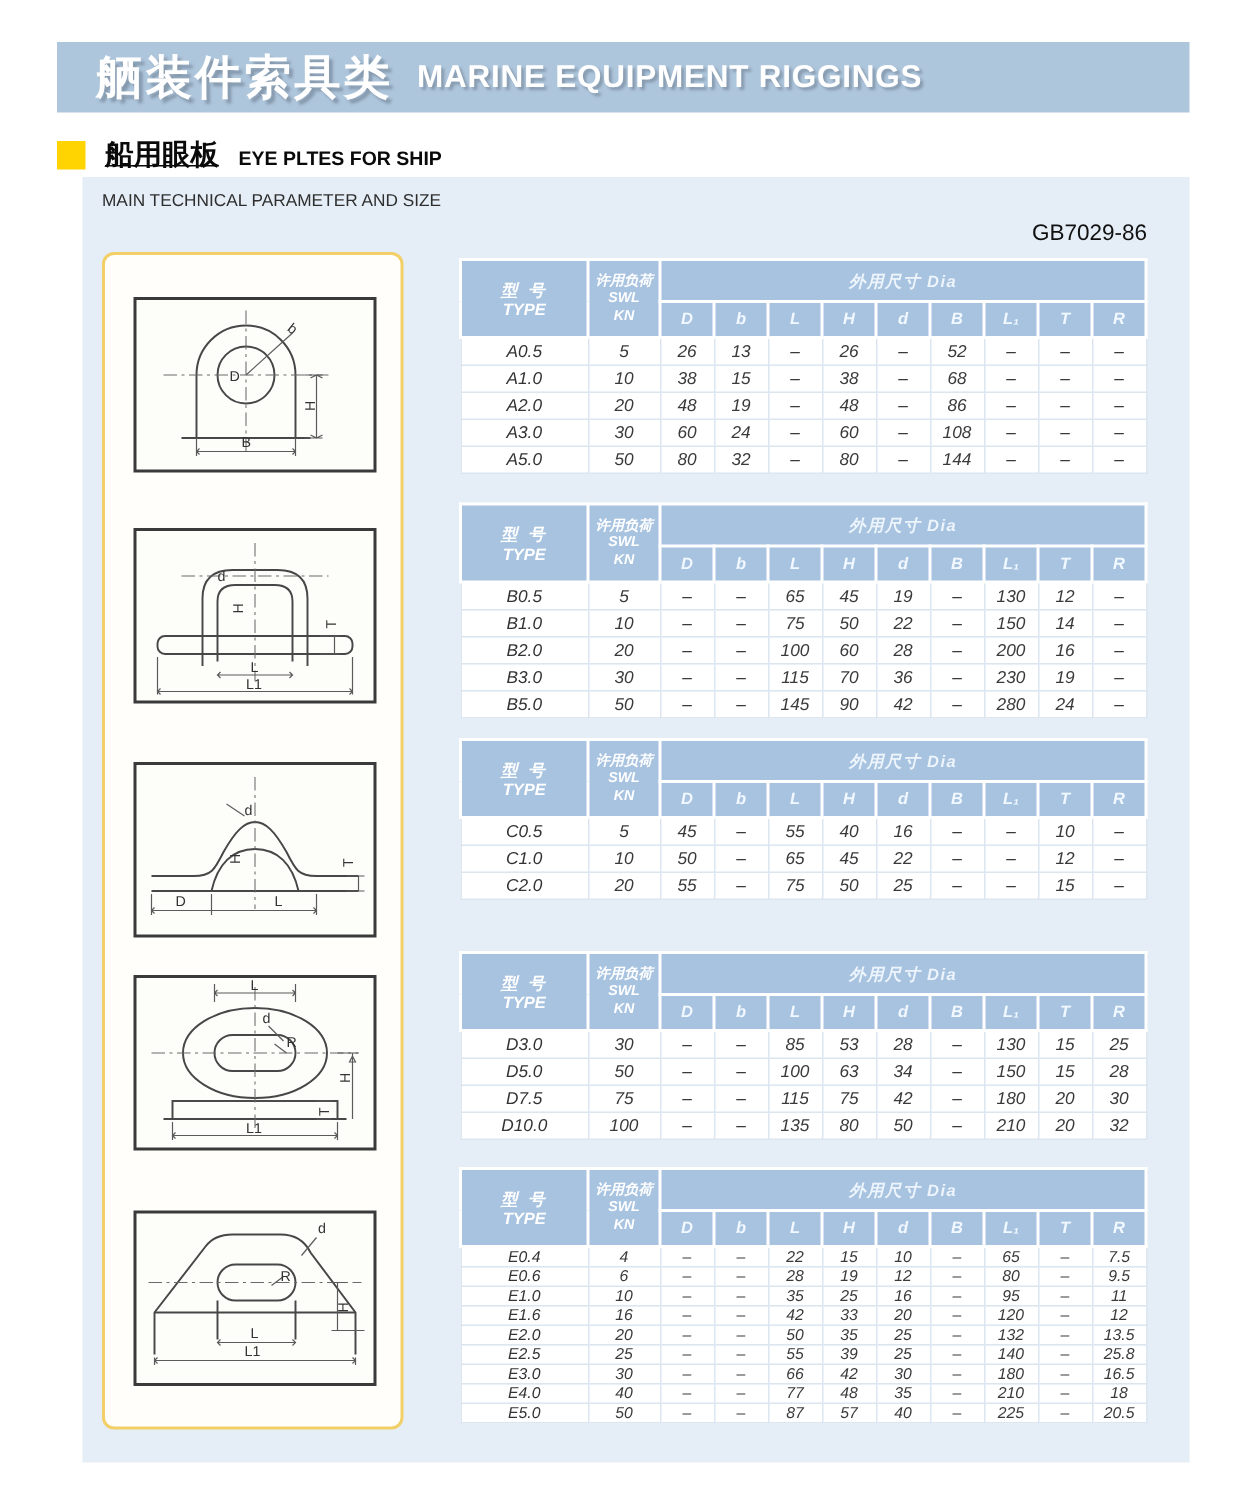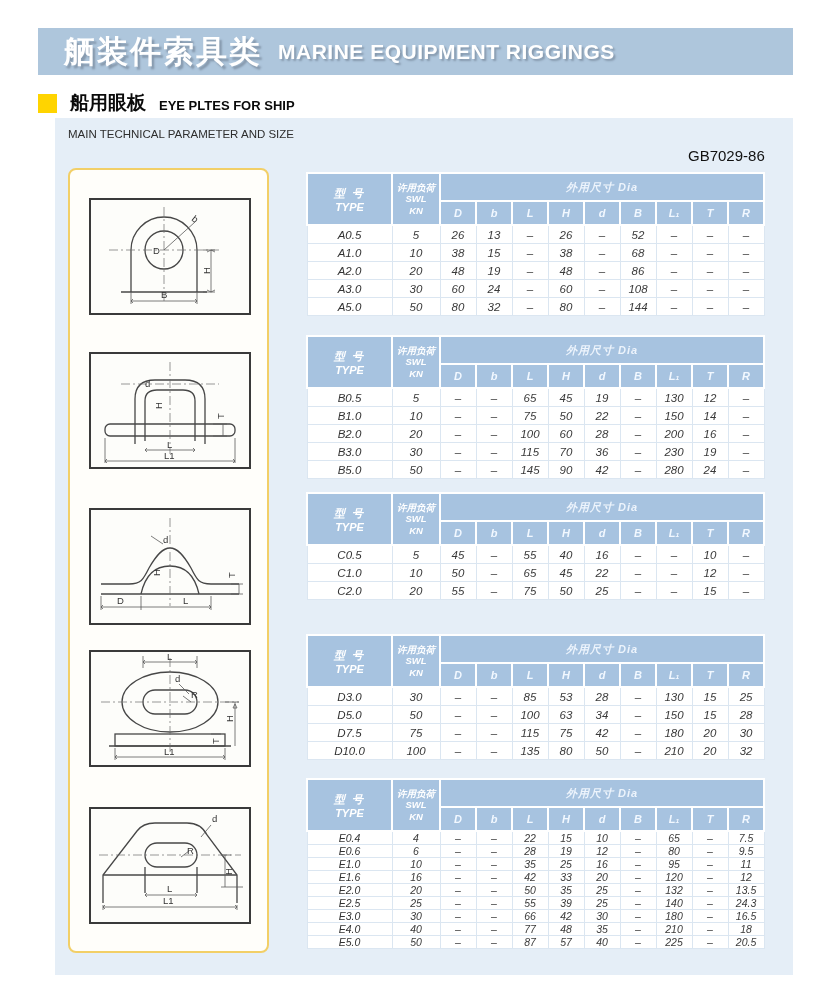--- a/index.html
+++ b/index.html
@@ -10,21 +10,21 @@
   .banner{position:absolute;left:38px;top:28px;width:755px;height:47px;background:#aec6dc;
           display:flex;align-items:center;padding-left:26px;box-sizing:border-box;gap:16px;}
   .banner .zh{font-size:31px;font-weight:bold;color:#ffffff;letter-spacing:2px;
               text-shadow:2.5px 2.5px 2px #8699ad;}
   .banner .en{font-size:21px;font-weight:bold;color:#ffffff;letter-spacing:0.5px;
               text-shadow:2px 2px 2px #8699ad;}
 
   
   .section-row{position:absolute;left:38px;top:90px;display:flex;align-items:center;gap:13px;}
   .bullet{width:19px;height:19px;background:#ffd400;}
-  .section-row .zh{font-size:19px;font-weight:bold;color:#0a0a0a;}
+  .section-row .zh{font-size:19px;font-weight:bold;color:#0a0a0a;text-decoration:underline;}
   .section-row .en{font-size:13px;font-weight:bold;color:#0a0a0a;padding-top:4px;}
 
   
   .panel{position:absolute;left:55px;top:118px;width:738px;height:857px;background:#e5eef7;}
 
   .subtitle{position:absolute;left:68px;top:127px;line-height:1.35;}
   .subtitle .zh{font-size:13.5px;color:#1a1a1a;letter-spacing:1px;}
   .subtitle .en{font-size:11.5px;color:#2e2e2e;}
   .standard{position:absolute;left:688px;top:147px;font-size:15px;color:#111;}
 
@@ -687,21 +687,21 @@
               <td class="c-type">E2.5</td>
               <td class="c-val">25</td>
               <td class="c-val">–</td>
               <td class="c-val">–</td>
               <td class="c-val">55</td>
               <td class="c-val">39</td>
               <td class="c-val">25</td>
               <td class="c-val">–</td>
               <td class="c-val">140</td>
               <td class="c-val">–</td>
-              <td class="c-val">24.3</td>
+              <td class="c-val">25.8</td>
             </tr>
             <tr>
               <td class="c-type">E3.0</td>
               <td class="c-val">30</td>
               <td class="c-val">–</td>
               <td class="c-val">–</td>
               <td class="c-val">66</td>
               <td class="c-val">42</td>
               <td class="c-val">30</td>
               <td class="c-val">–</td>

